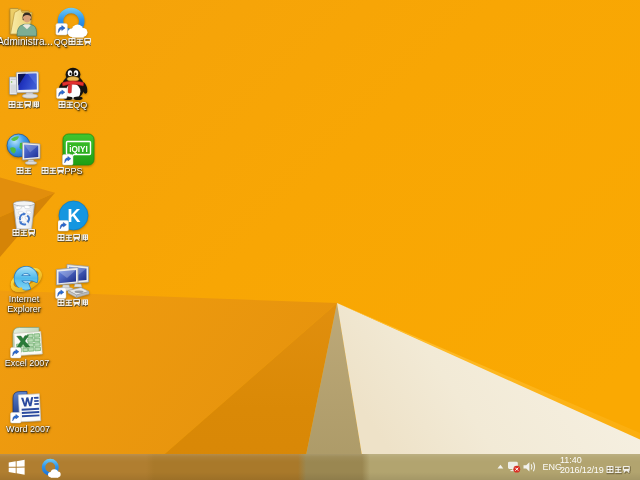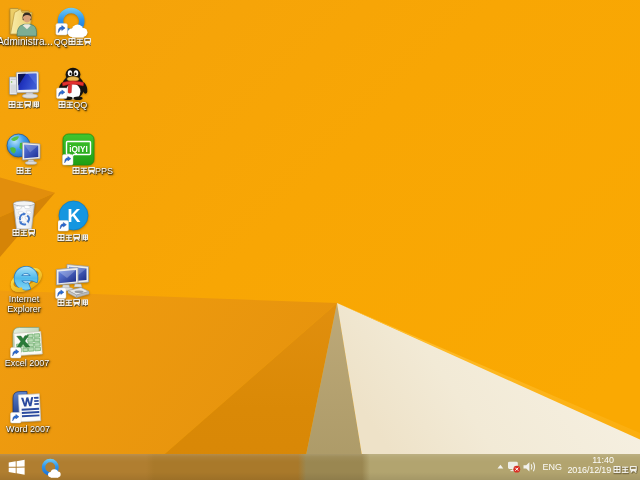--- a/index.html
+++ b/index.html
@@ -408,21 +408,21 @@
         </linearGradient>
       </defs>
 <rect x="1" y="1" width="31" height="31" rx="5.5" fill="url(#iqg)" stroke="#1d8f12" stroke-width="0.8"></rect>
 <path d="M5.5 8.5 L27.5 8.5 Q28.5 8.5 28.5 9.5 L28.5 20.5 Q28.5 21.5 27.5 21.5 L12 21.5 L7.5 25.5 L7.5 21.5 L5.5 21.5 Q4.5 21.5 4.5 20.5 L4.5 9.5 Q4.5 8.5 5.5 8.5 Z" fill="none" stroke="#ffffff" stroke-width="1.4"></path>
 <text x="16.5" y="18.6" font-family="Liberation Sans, sans-serif" font-size="8.2" font-weight="bold" fill="#ffffff" text-anchor="middle">iQIYI</text>
 <g transform="translate(0.5,21.5) scale(0.9545454545454546)">
         <rect x="0" y="0" width="11" height="11" rx="1.6" fill="#fff" stroke="#d8d8d8" stroke-width="0.5"></rect>
         <path d="M2.2 8.8 L2.6 5.6 Q3.4 3.4 5.6 3.4 L5.6 2.0 L8.8 4.4 L5.6 6.8 L5.6 5.4 Q3.9 5.5 3.4 7.2 Z" fill="#2a6ad4" stroke="#16418c" stroke-width="0.4"></path>
       </g>
     </svg></div>
-<div style="position:absolute;left:33px;top:165.5px;width:80px;text-align:right" class="lbl"><svg width="23.4" height="9" viewBox="0 0 23.4 9" style="vertical-align:top;filter:blur(0.3px)">
+<div style="position:absolute;left:41px;top:165.5px;width:80px;text-align:left" class="lbl"><svg width="23.4" height="9" viewBox="0 0 23.4 9" style="vertical-align:top;filter:blur(0.3px)">
       <g stroke="#3a3a30" stroke-width="2.1" fill="none" transform="translate(0.6,0.8)" opacity="0.72">
         <rect x="1.0" y="1.6" width="6" height="5.8" fill="none"></rect>
         <line x1="1.0" y1="4.5" x2="7.0" y2="4.5"></line>
         <line x1="4.0" y1="1.6" x2="4.0" y2="7.4"></line>
         <line x1="8.6" y1="2.2" x2="15.0" y2="2.2"></line>
         <line x1="9.0" y1="4.7" x2="14.6" y2="4.7"></line>
         <line x1="8.4" y1="7.4" x2="15.2" y2="7.4"></line>
         <line x1="11.8" y1="2.2" x2="11.8" y2="7.4"></line>
         <rect x="16.8" y="1.6" width="5.6" height="3" fill="none"></rect>
         <line x1="19.1" y1="4.6" x2="17.0" y2="7.6"></line>
@@ -588,21 +588,21 @@
 <line x1="22.9" y1="14.4" x2="22.9" y2="16.6" stroke="#f2f2ee" stroke-width="1.1"></line>
 <circle cx="26.8" cy="15.2" r="3.4" fill="#d93025"></circle>
 <path d="M25.3 13.7 L28.3 16.7 M28.3 13.7 L25.3 16.7" stroke="#fff" stroke-width="1.0"></path>
     </g>
 <g fill="#f2f2ee">
       <polygon points="33.5,11.2 36.2,11.2 39.4,8.2 39.4,17.6 36.2,14.6 33.5,14.6"></polygon>
 <path d="M41.2 10.2 Q42.6 12.9 41.2 15.6 M43.4 8.6 Q45.6 12.9 43.4 17.2" stroke="#f2f2ee" stroke-width="1.1" fill="none"></path>
     </g>
 <text x="52.5" y="16.4" font-size="9" fill="#fafaf8">ENG</text>
 </svg>
-<div style="position:absolute;left:560px;top:454.5px;width:78px;text-align:right;color:#fcfcfa;font-size:9px;line-height:10.5px"><span style="padding-right:24px">11:40</span><br><span style="white-space:nowrap;letter-spacing:-0.15px">2016/12/19 <svg width="24.599999999999998" height="10" viewBox="0 0 24.599999999999998 10" style="vertical-align:top;filter:blur(0.3px)">
+<div style="position:absolute;left:560px;top:454.5px;width:78px;color:#fcfcfa;font-size:9px;line-height:10.5px"><span style="padding-right:24px">11:40</span><br><span style="white-space:nowrap;letter-spacing:-0.15px">2016/12/19 <svg width="24.599999999999998" height="10" viewBox="0 0 24.599999999999998 10" style="vertical-align:top;filter:blur(0.3px)">
         <g stroke="#6b5e38" stroke-width="2.1" fill="none" transform="translate(0.6,0.8)" opacity="0.72">
           <rect x="1.0" y="1.6" width="6" height="5.8" fill="none"></rect>
           <line x1="1.0" y1="4.5" x2="7.0" y2="4.5"></line>
           <line x1="4.0" y1="1.6" x2="4.0" y2="7.4"></line>
           <line x1="9.0" y1="2.2" x2="15.4" y2="2.2"></line>
           <line x1="9.4" y1="4.7" x2="15.0" y2="4.7"></line>
           <line x1="8.8" y1="7.4" x2="15.6" y2="7.4"></line>
           <line x1="12.2" y1="2.2" x2="12.2" y2="7.4"></line>
           <rect x="17.6" y="1.6" width="5.6" height="3" fill="none"></rect>
           <line x1="19.9" y1="4.6" x2="17.8" y2="7.6"></line>

